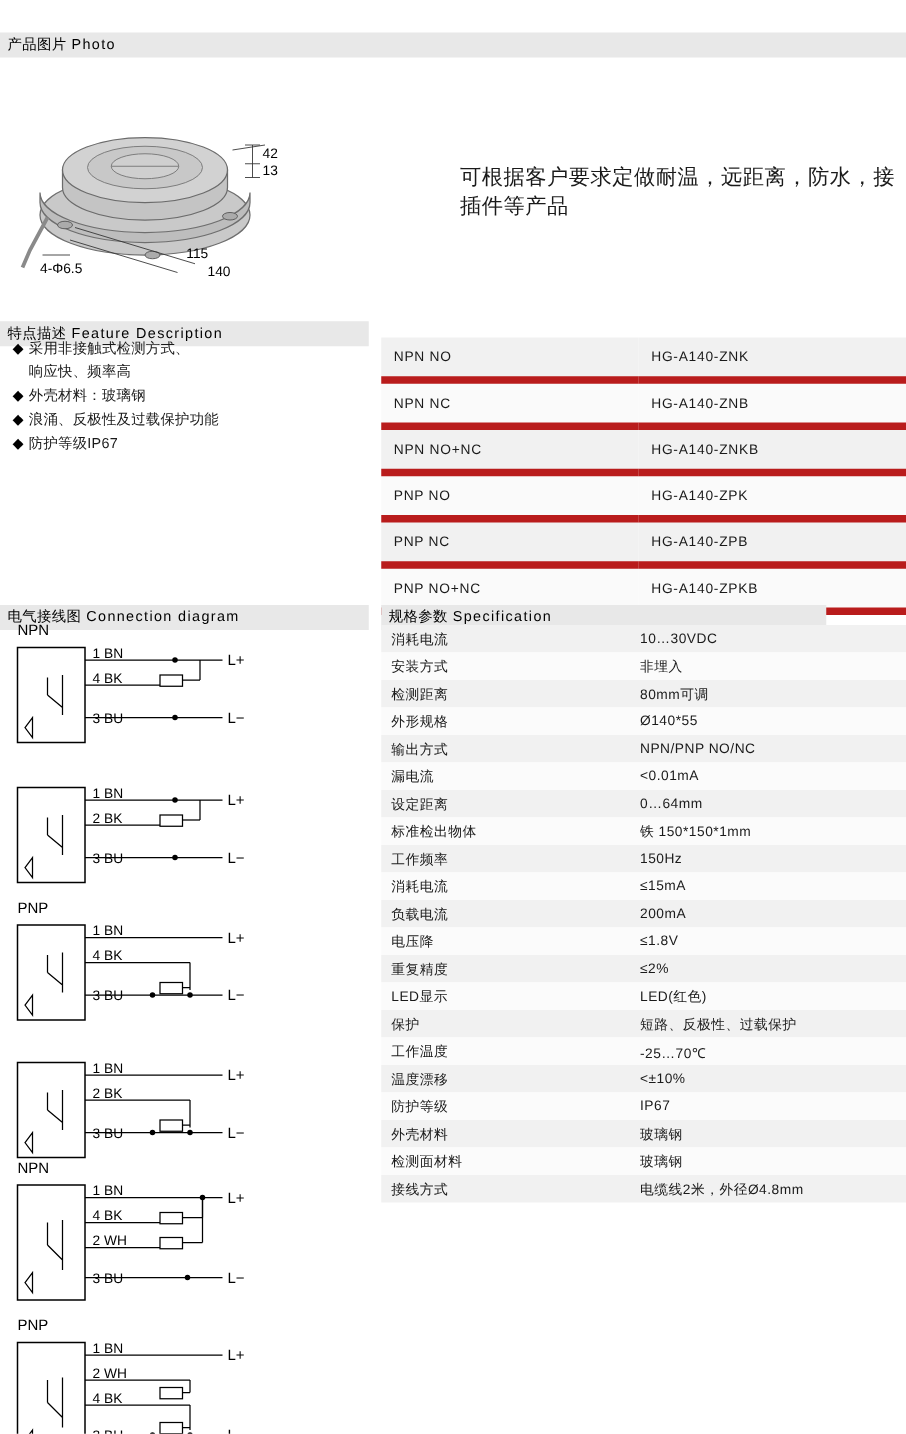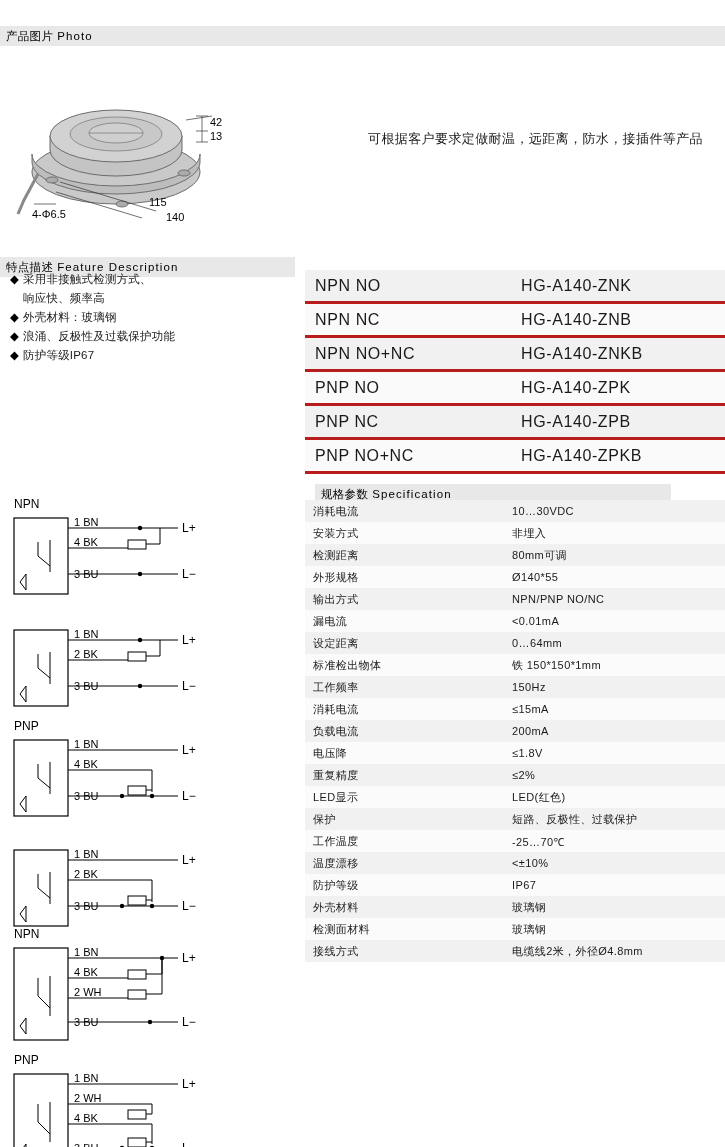--- a/index.html
+++ b/index.html
@@ -45,21 +45,21 @@
   }
   .photo-area {
     position: absolute;
     left: 0; top: 38px;
     width: 725px;
     height: 190px;
   }
   .photo-note {
     position: absolute;
     left: 368px; top: 92px;
-    font-size: 13px;
+    font-size: 17px;
     color: #1a1a1a;
     letter-spacing: 0.4px;
   }
   
   .drawing {
     position: absolute;
     left: 16px; top: 16px;
     width: 230px;
     height: 170px;
   }
@@ -97,38 +97,38 @@
   }
   
   .code-table {
     position: absolute;
     left: 305px; top: 270px;
     width: 420px;
     border-collapse: collapse;
   }
   .code-table td {
     height: 29px;
-    font-size: 16px;
+    font-size: 11px;
     color: #1a1a1a;
     padding-left: 10px;
     letter-spacing: 0.6px;
-    border-bottom: 3px solid #b91c1c;
+    border-bottom: 6px solid #b91c1c;
   }
   .code-table tr:nth-child(odd) td { background: #f1f1f1; }
   .code-table tr:nth-child(even) td { background: #fafafa; }
   .code-table td.c1 { width: 195px; }
   
   .conn-bar {
     position: absolute;
     left: 0; top: 468px;
     width: 295px;
   }
   .spec-bar {
     position: absolute;
-    left: 315px; top: 468px;
+    left: 305px; top: 468px;
     width: 356px;
   }
   .spec-table {
     position: absolute;
     left: 305px; top: 500px;
     width: 420px;
     border-collapse: collapse;
   }
   .spec-table td {
     height: 20px;
@@ -247,20 +247,23 @@
         <td class="c1">PNP  NC</td>
         <td>HG-A140-ZPB</td>
       </tr>
       <tr>
         <td class="c1">PNP  NO+NC</td>
         <td>HG-A140-ZPKB</td>
       </tr>
     </tbody>
   </table>
 
+  <div class="bar conn-bar">
+    <span>电气接线图</span><span class="en">Connection diagram</span>
+  </div>
   <div class="bar spec-bar">
     <span>规格参数</span><span class="en">Specification</span>
   </div>
 
   <table class="spec-table">
     <tbody>
       <tr>
           <td class="k">消耗电流</td>
           <td>10…30VDC</td>
         </tr>

